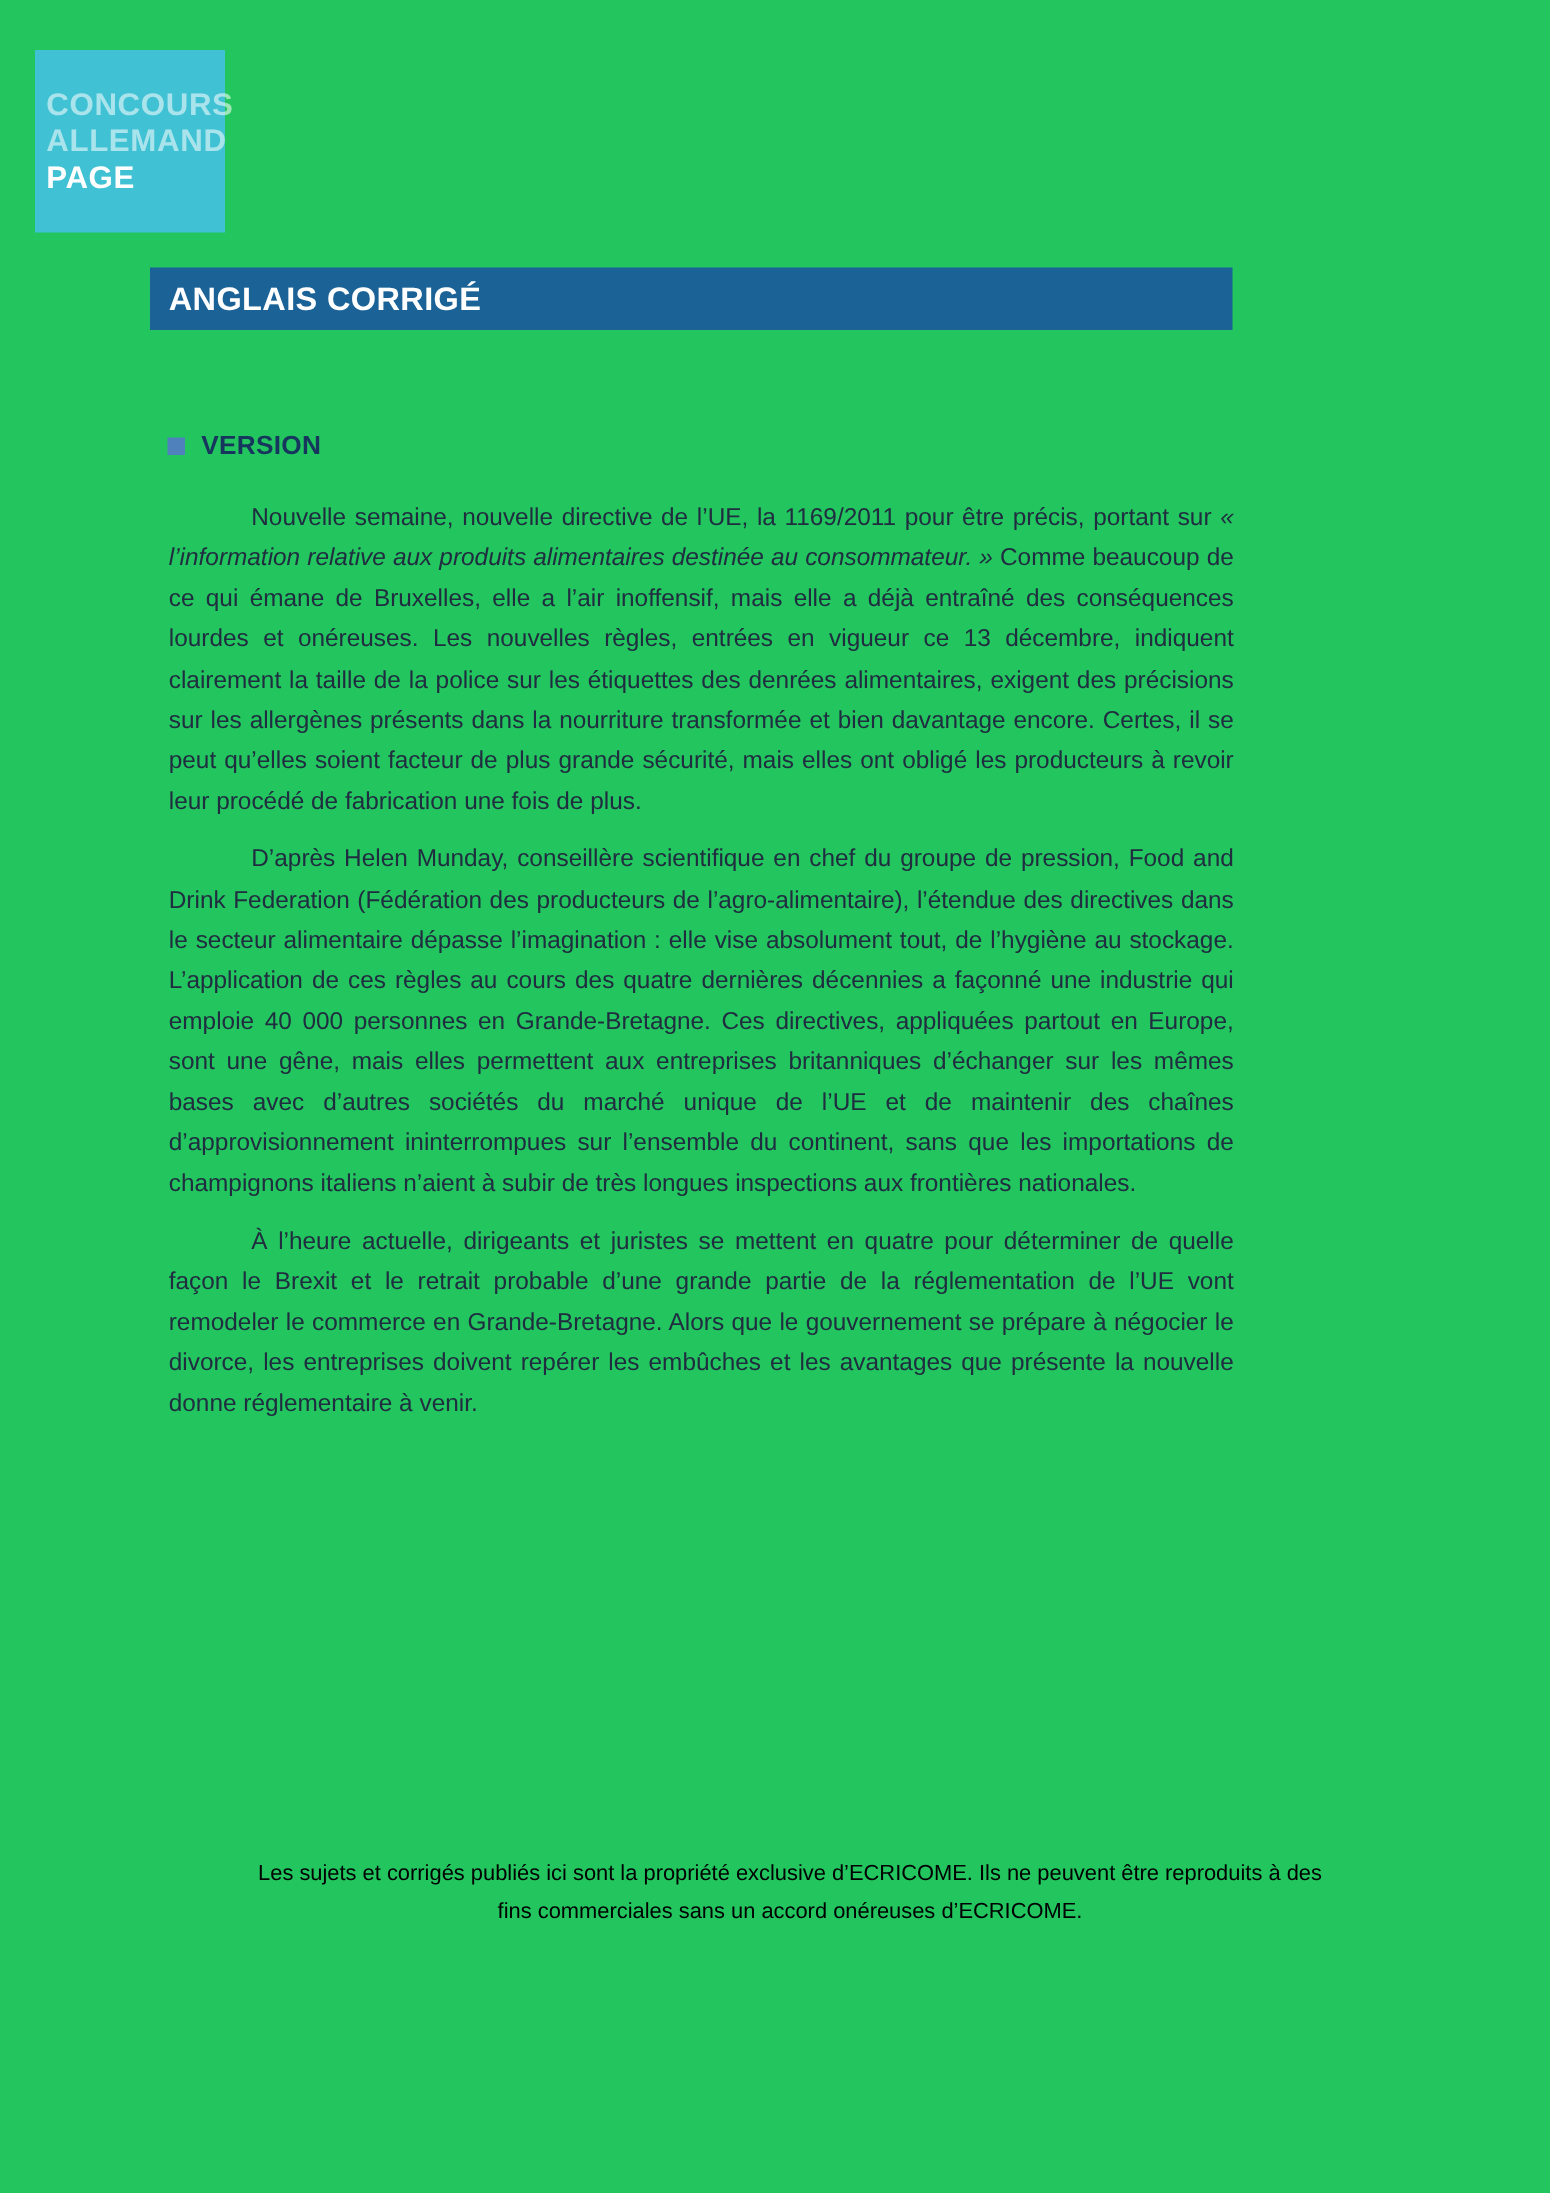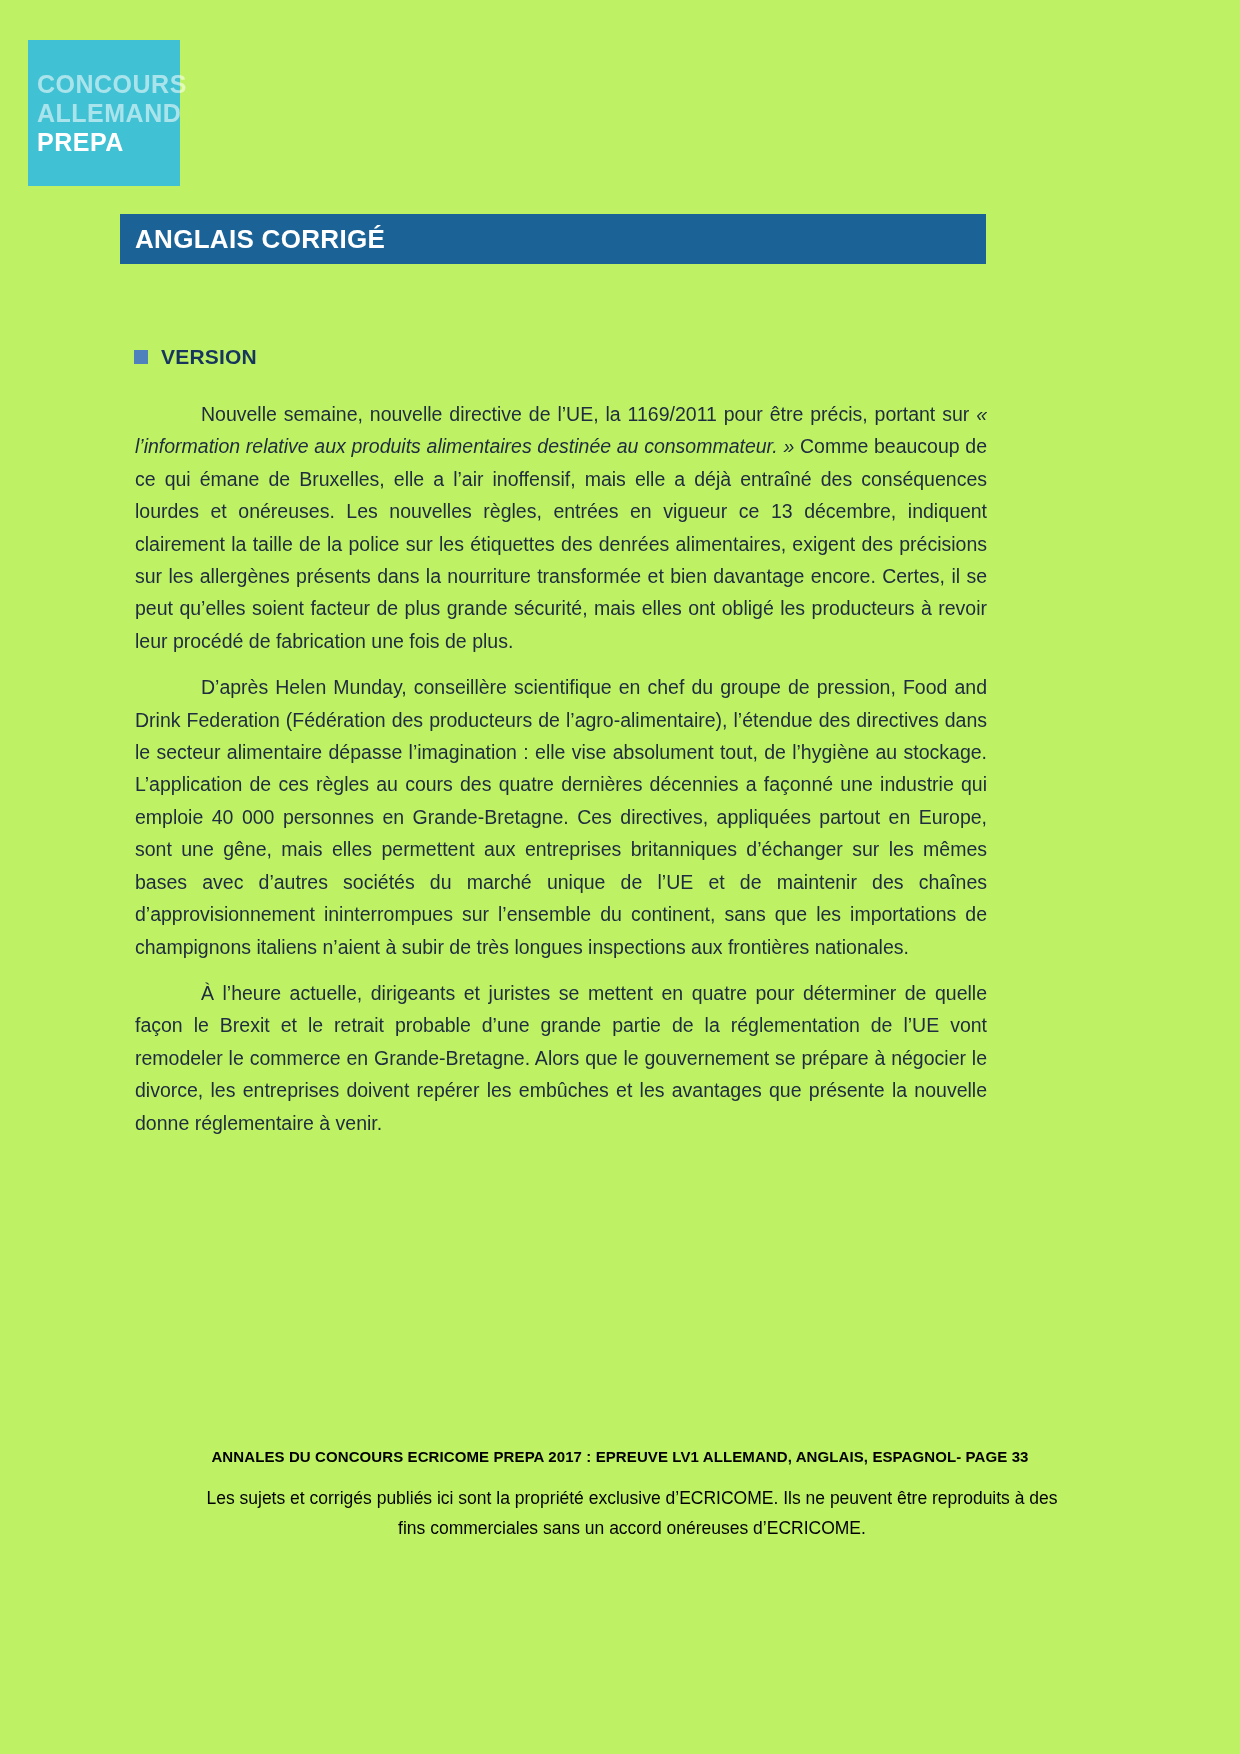--- a/index.html
+++ b/index.html
@@ -2,21 +2,21 @@
 <html><head>
 <meta charset="utf-8">
 <style>
   html, body { margin: 0; padding: 0; background: #ffffff; }
   body { font-family: "Liberation Sans", sans-serif; }
 
   .page {
     position: relative;
     width: 1240px;
     height: 1754px;
-    background: #bef264;
+    background: #22c55e;
     overflow: hidden;
   }
 
   
   .logo {
     position: absolute;
     left: 28px;
     top: 40px;
     width: 152px;
     height: 146px;
@@ -122,38 +122,37 @@
   }
 </style>
 </head>
 <body>
 
 <div class="page">
 
   <div class="logo">
     <div class="logo-line">CONCOURS</div>
     <div class="logo-line">ALLEMAND</div>
-    <div class="logo-line prepa">PREPA</div>
+    <div class="logo-line prepa">PAGE</div>
   </div>
 
   <div class="title-bar">
     <h1>ANGLAIS CORRIGÉ</h1>
   </div>
 
   <div class="section-head">
     <span class="bullet"></span>
     <span class="section-title">VERSION</span>
   </div>
 
   <div class="body-text">
     <p class="para"><span>Nouvelle semaine, nouvelle directive de l’UE, la 1169/2011 pour être précis, portant sur </span><span class="italic">« l’information relative aux produits alimentaires destinée au consommateur. »</span><span> Comme beaucoup de ce qui émane de Bruxelles, elle a l’air inoffensif, mais elle a déjà entraîné des conséquences lourdes et onéreuses. Les nouvelles règles, entrées en vigueur ce 13 décembre, indiquent clairement la taille de la police sur les étiquettes des denrées alimentaires, exigent des précisions sur les allergènes présents dans la nourriture transformée et bien davantage encore. Certes, il se peut qu’elles soient facteur de plus grande sécurité, mais elles ont obligé les producteurs à revoir leur procédé de fabrication une fois de plus.</span></p>
     <p class="para">D’après Helen Munday, conseillère scientifique en chef du groupe de pression, Food and Drink Federation (Fédération des producteurs de l’agro-alimentaire), l’étendue des directives dans le secteur alimentaire dépasse l’imagination : elle vise absolument tout, de l’hygiène au stockage. L’application de ces règles au cours des quatre dernières décennies a façonné une industrie qui emploie 40&nbsp;000 personnes en Grande-Bretagne. Ces directives, appliquées partout en Europe, sont une gêne, mais elles permettent aux entreprises britanniques d’échanger sur les mêmes bases avec d’autres sociétés du marché unique de l’UE et de maintenir des chaînes d’approvisionnement ininterrompues sur l’ensemble du continent, sans que les importations de champignons italiens n’aient à subir de très longues inspections aux frontières nationales.</p>
     <p class="para">À l’heure actuelle, dirigeants et juristes se mettent en quatre pour déterminer de quelle façon le Brexit et le retrait probable d’une grande partie de la réglementation de l’UE vont remodeler le commerce en Grande-Bretagne. Alors que le gouvernement se prépare à négocier le divorce, les entreprises doivent repérer les embûches et les avantages que présente la nouvelle donne réglementaire à venir.</p>
   </div>
 
-  <div class="footer-bold">ANNALES DU CONCOURS ECRICOME PREPA 2017 : EPREUVE LV1 ALLEMAND, ANGLAIS, ESPAGNOL- PAGE 33</div>
 
   <div class="footer-note">
     <div>Les sujets et corrigés publiés ici sont la propriété exclusive d’ECRICOME. Ils ne peuvent être reproduits à des</div>
     <div>fins commerciales sans un accord onéreuses d’ECRICOME.</div>
   </div>
 
 </div>
 
 </body></html>

